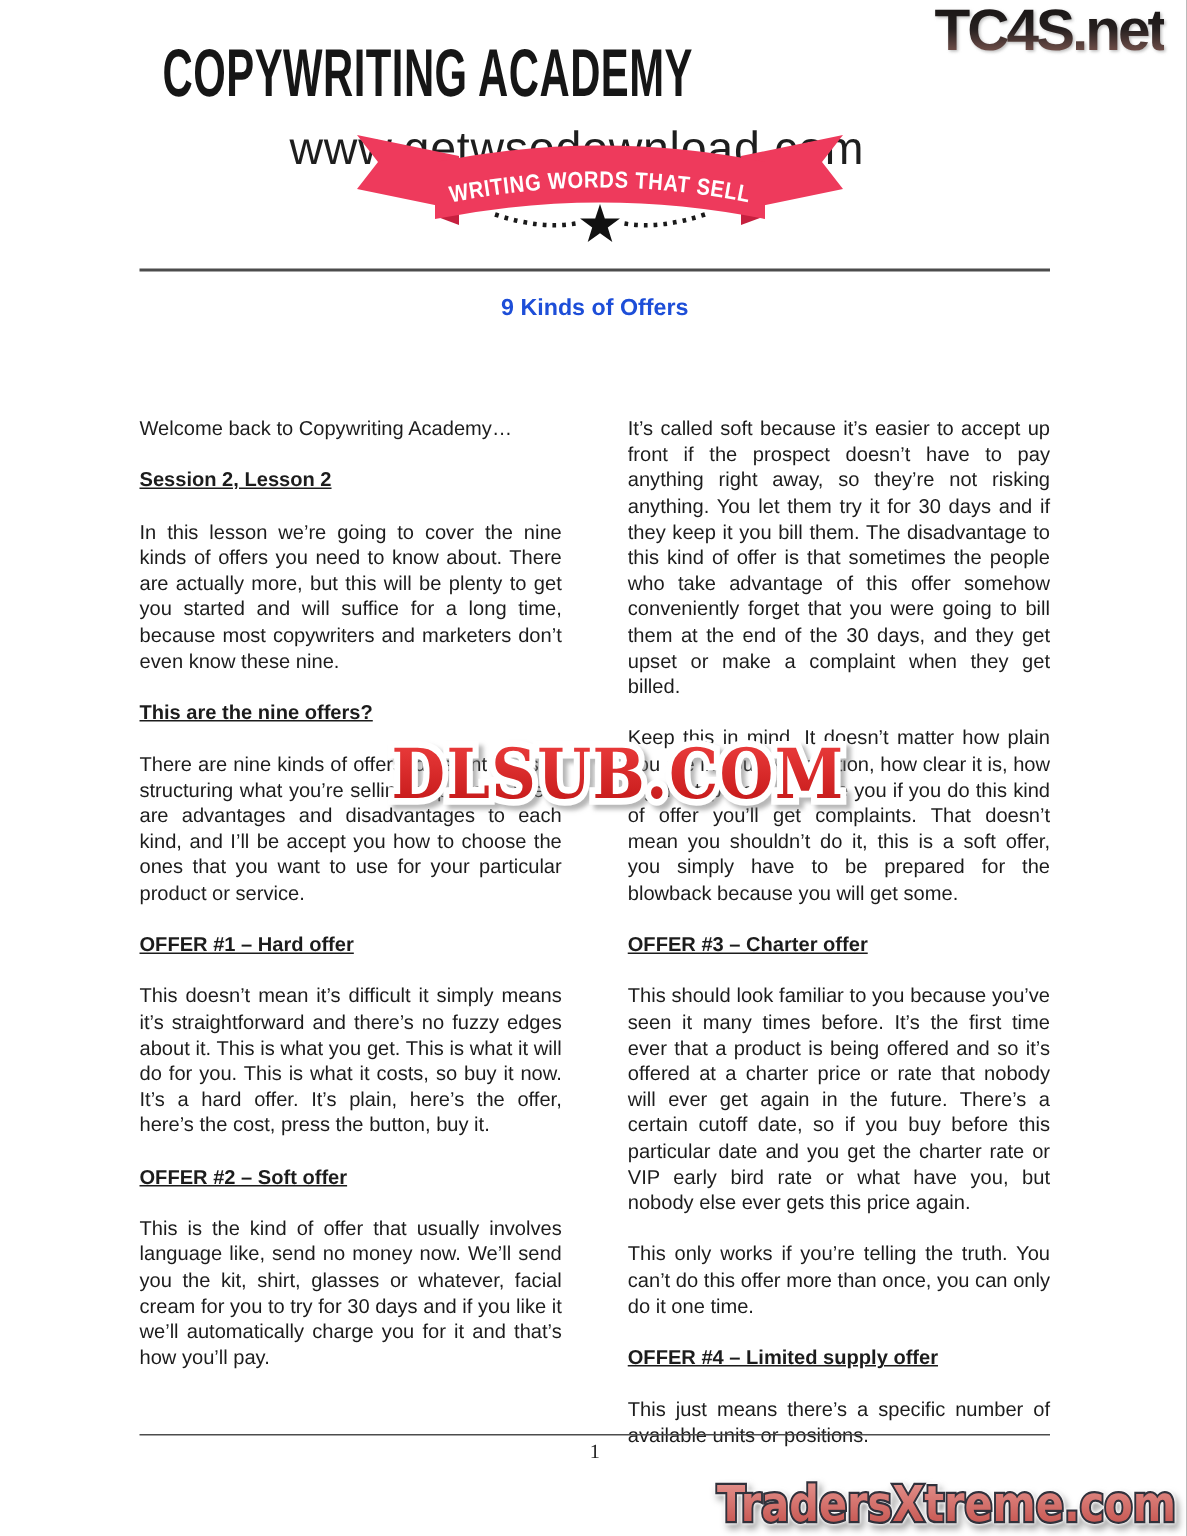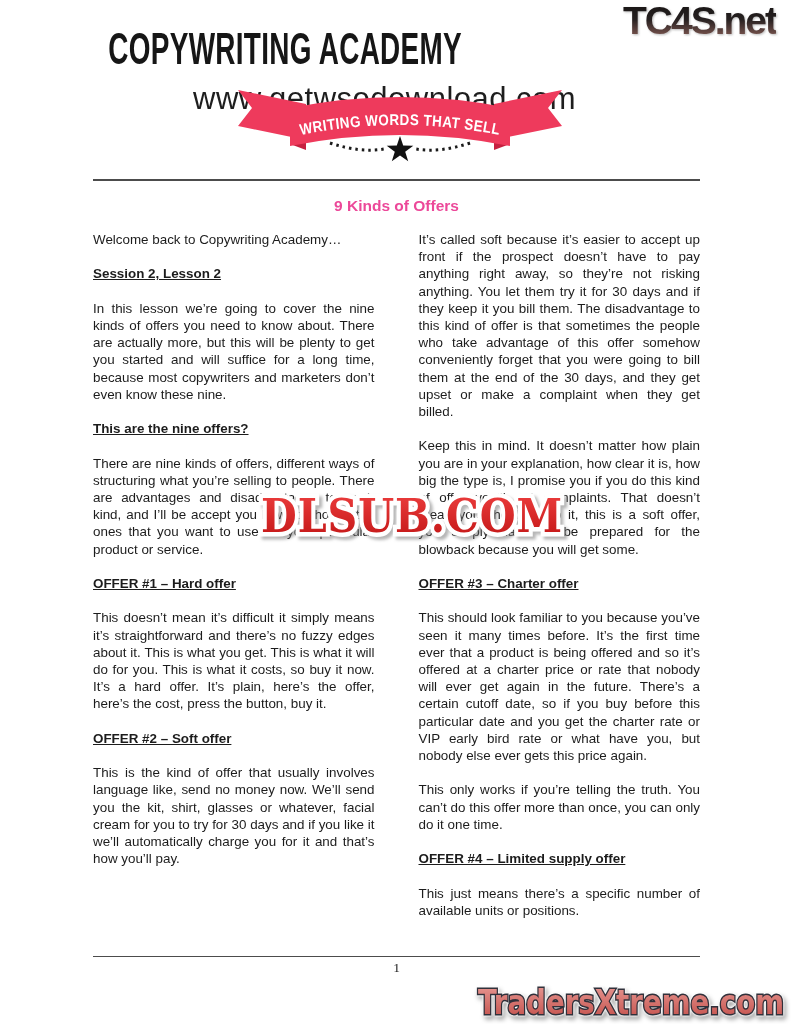--- a/index.html
+++ b/index.html
@@ -28,24 +28,24 @@
     position:absolute; top:54px; left:193px;
     font-size:31px; color:#000000; opacity:0.88; white-space:nowrap;
     letter-spacing:0.5px;
     margin-top:27px;
   }
   .ribbon-svg { position:absolute; top:82px; left:238px; }
   .rule-top    { position:absolute; top:179px; left:93px; width:607px; border-top:2px solid #4c4c4c; }
   .rule-bottom { position:absolute; top:956px; left:93px; width:607px; border-top:1.5px solid #4c4c4c; }
   .doc-title {
     position:absolute; top:197px; left:93px; width:607px;
-    text-align:center; font-size:15.5px; font-weight:bold; color:#ec4899;
+    text-align:center; font-size:15.5px; font-weight:bold; color:#1d4ed8;
   }
   .columns { position:absolute; top:231px; left:93px; width:607px; display:flex; gap:44px; }
-  .col { width:281.5px; font-size:13.4px; line-height:17.2px; text-align:justify; }
+  .col { width:281.5px; font-size:13.4px; line-height:17.2px; text-align:justify;margin-top:46px; }
   .col p { margin:0 0 17.2px 0; }
   .col p.col-h { font-weight:bold;text-decoration:underline; }
   .dlsub-svg    { position:absolute; top:478px; left:244px;
                   filter:drop-shadow(3px 3px 1.5px rgba(110,110,110,0.5)); }
   .tradersx-svg { position:absolute; top:980px; left:471px;
                   filter:drop-shadow(0 0 1px #ffffff) drop-shadow(0 0 1px #ffffff) drop-shadow(2px 3px 2px rgba(0,0,0,0.35)); }
   .page-num {
     position:absolute; top:960px; left:93px; width:607px; text-align:center;
     font-family:"Liberation Serif", serif; font-size:13.5px; color:#222;
   }

